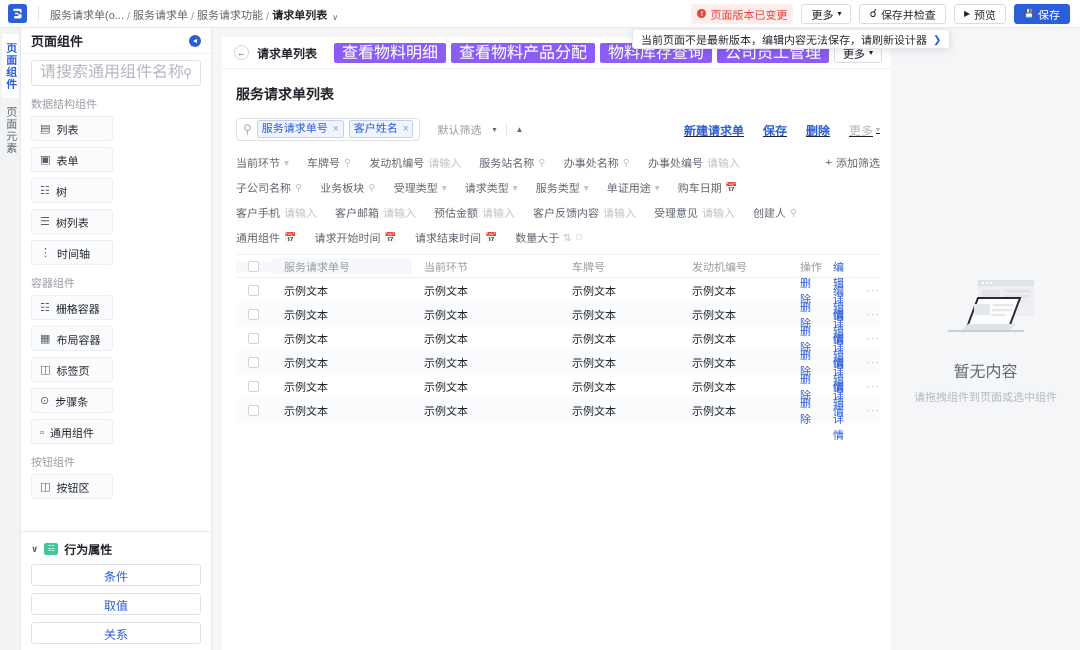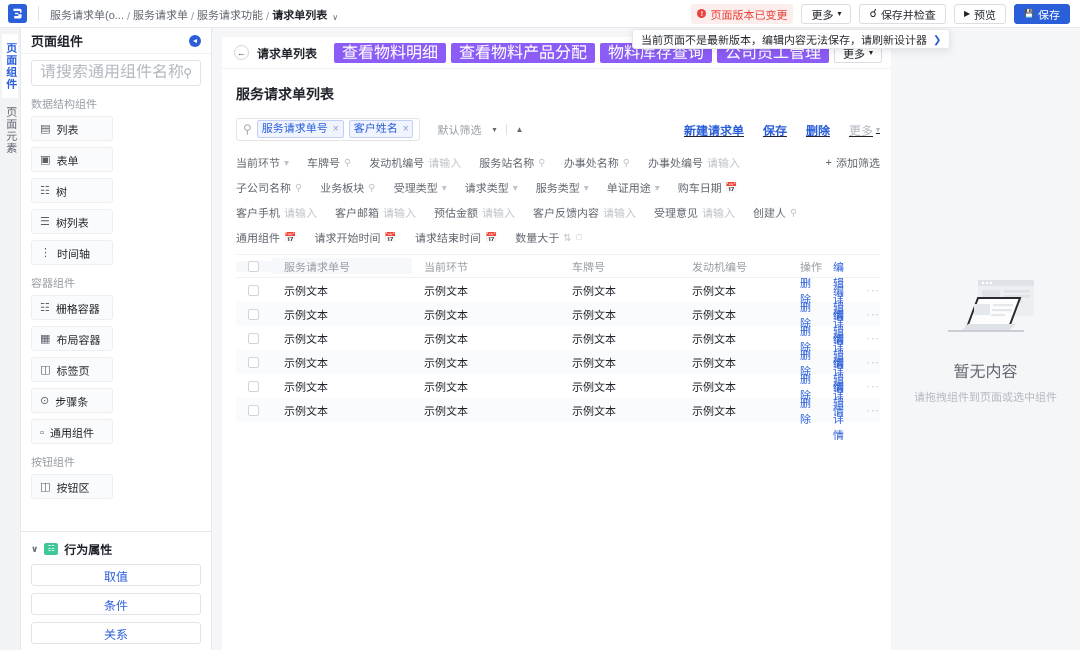--- a/index.html
+++ b/index.html
@@ -345,24 +345,24 @@
 
       </div>
 
       <div class="behavior">
         <div class="behavior-head">
           <span class="chev">∨</span>
           <span class="bicon">☷</span>
           <span>行为属性</span>
         </div>
         <div class="bbtn">
+          <span>条件</span>
+        </div>
+        <div class="bbtn">
           <span>取值</span>
-        </div>
-        <div class="bbtn">
-          <span>条件</span>
         </div>
         <div class="bbtn">
           <span>关系</span>
         </div>
       </div>
     </div>
 
     <div class="canvas">
       <div class="page-card">
 

